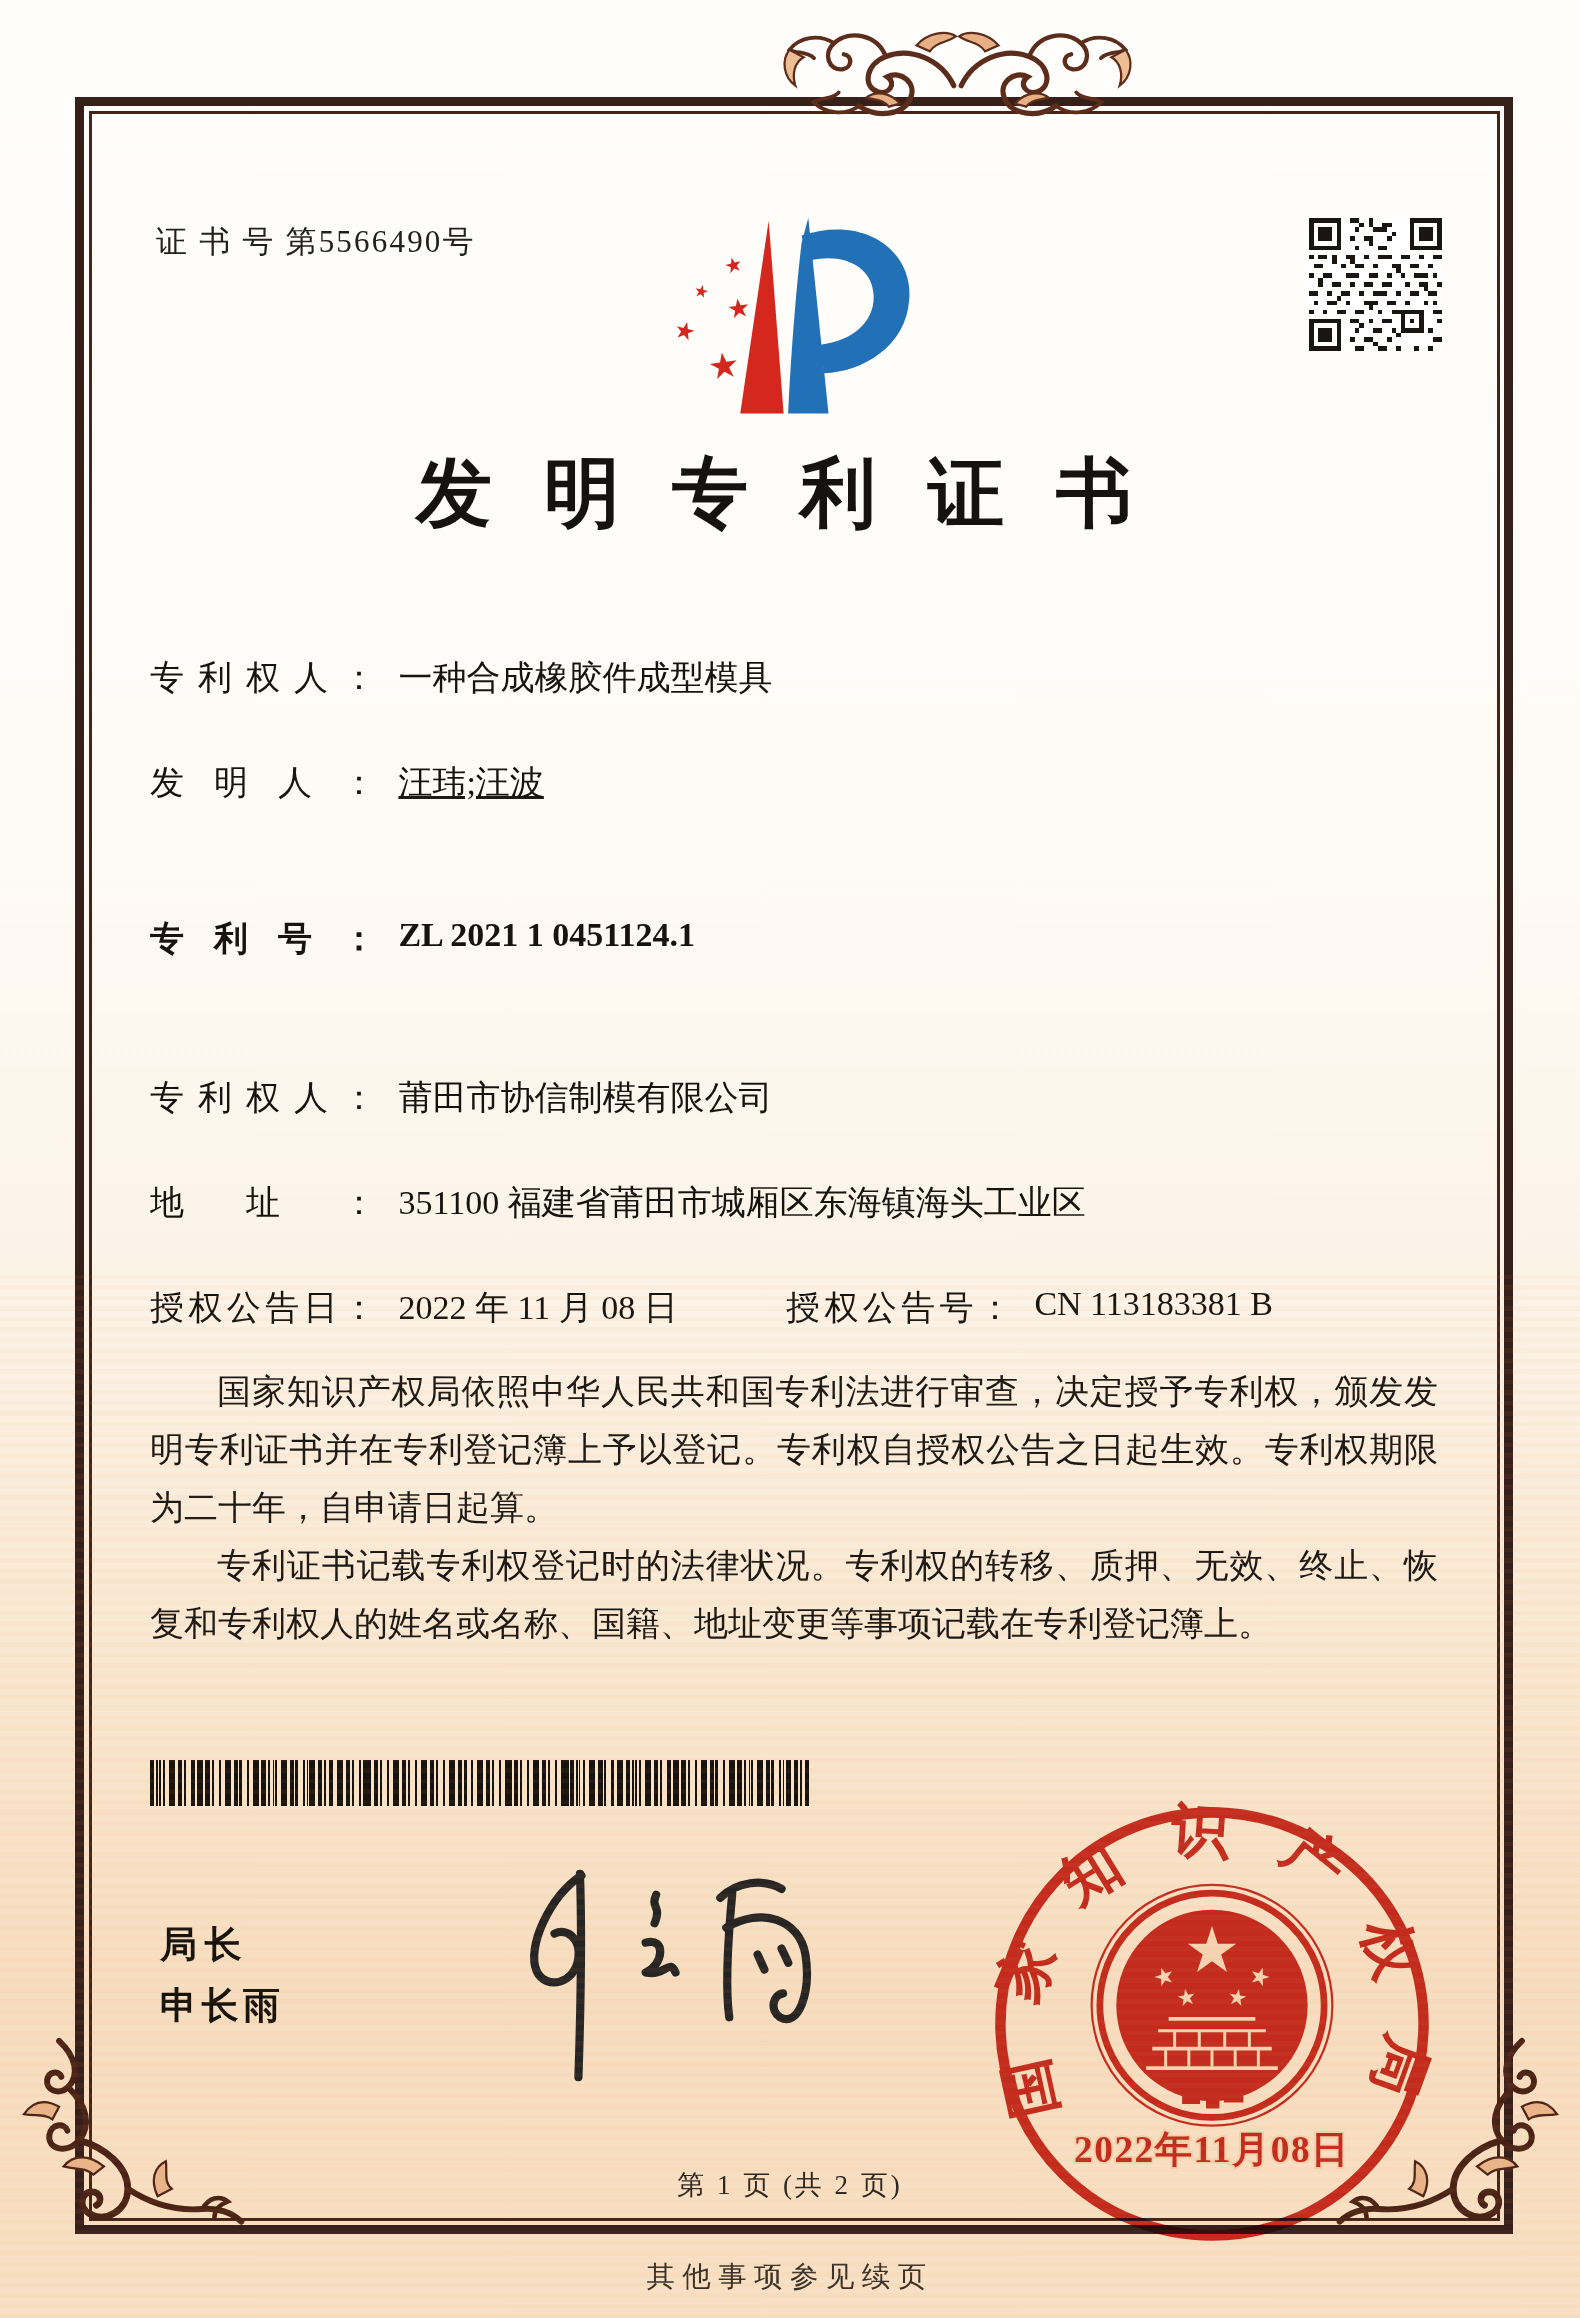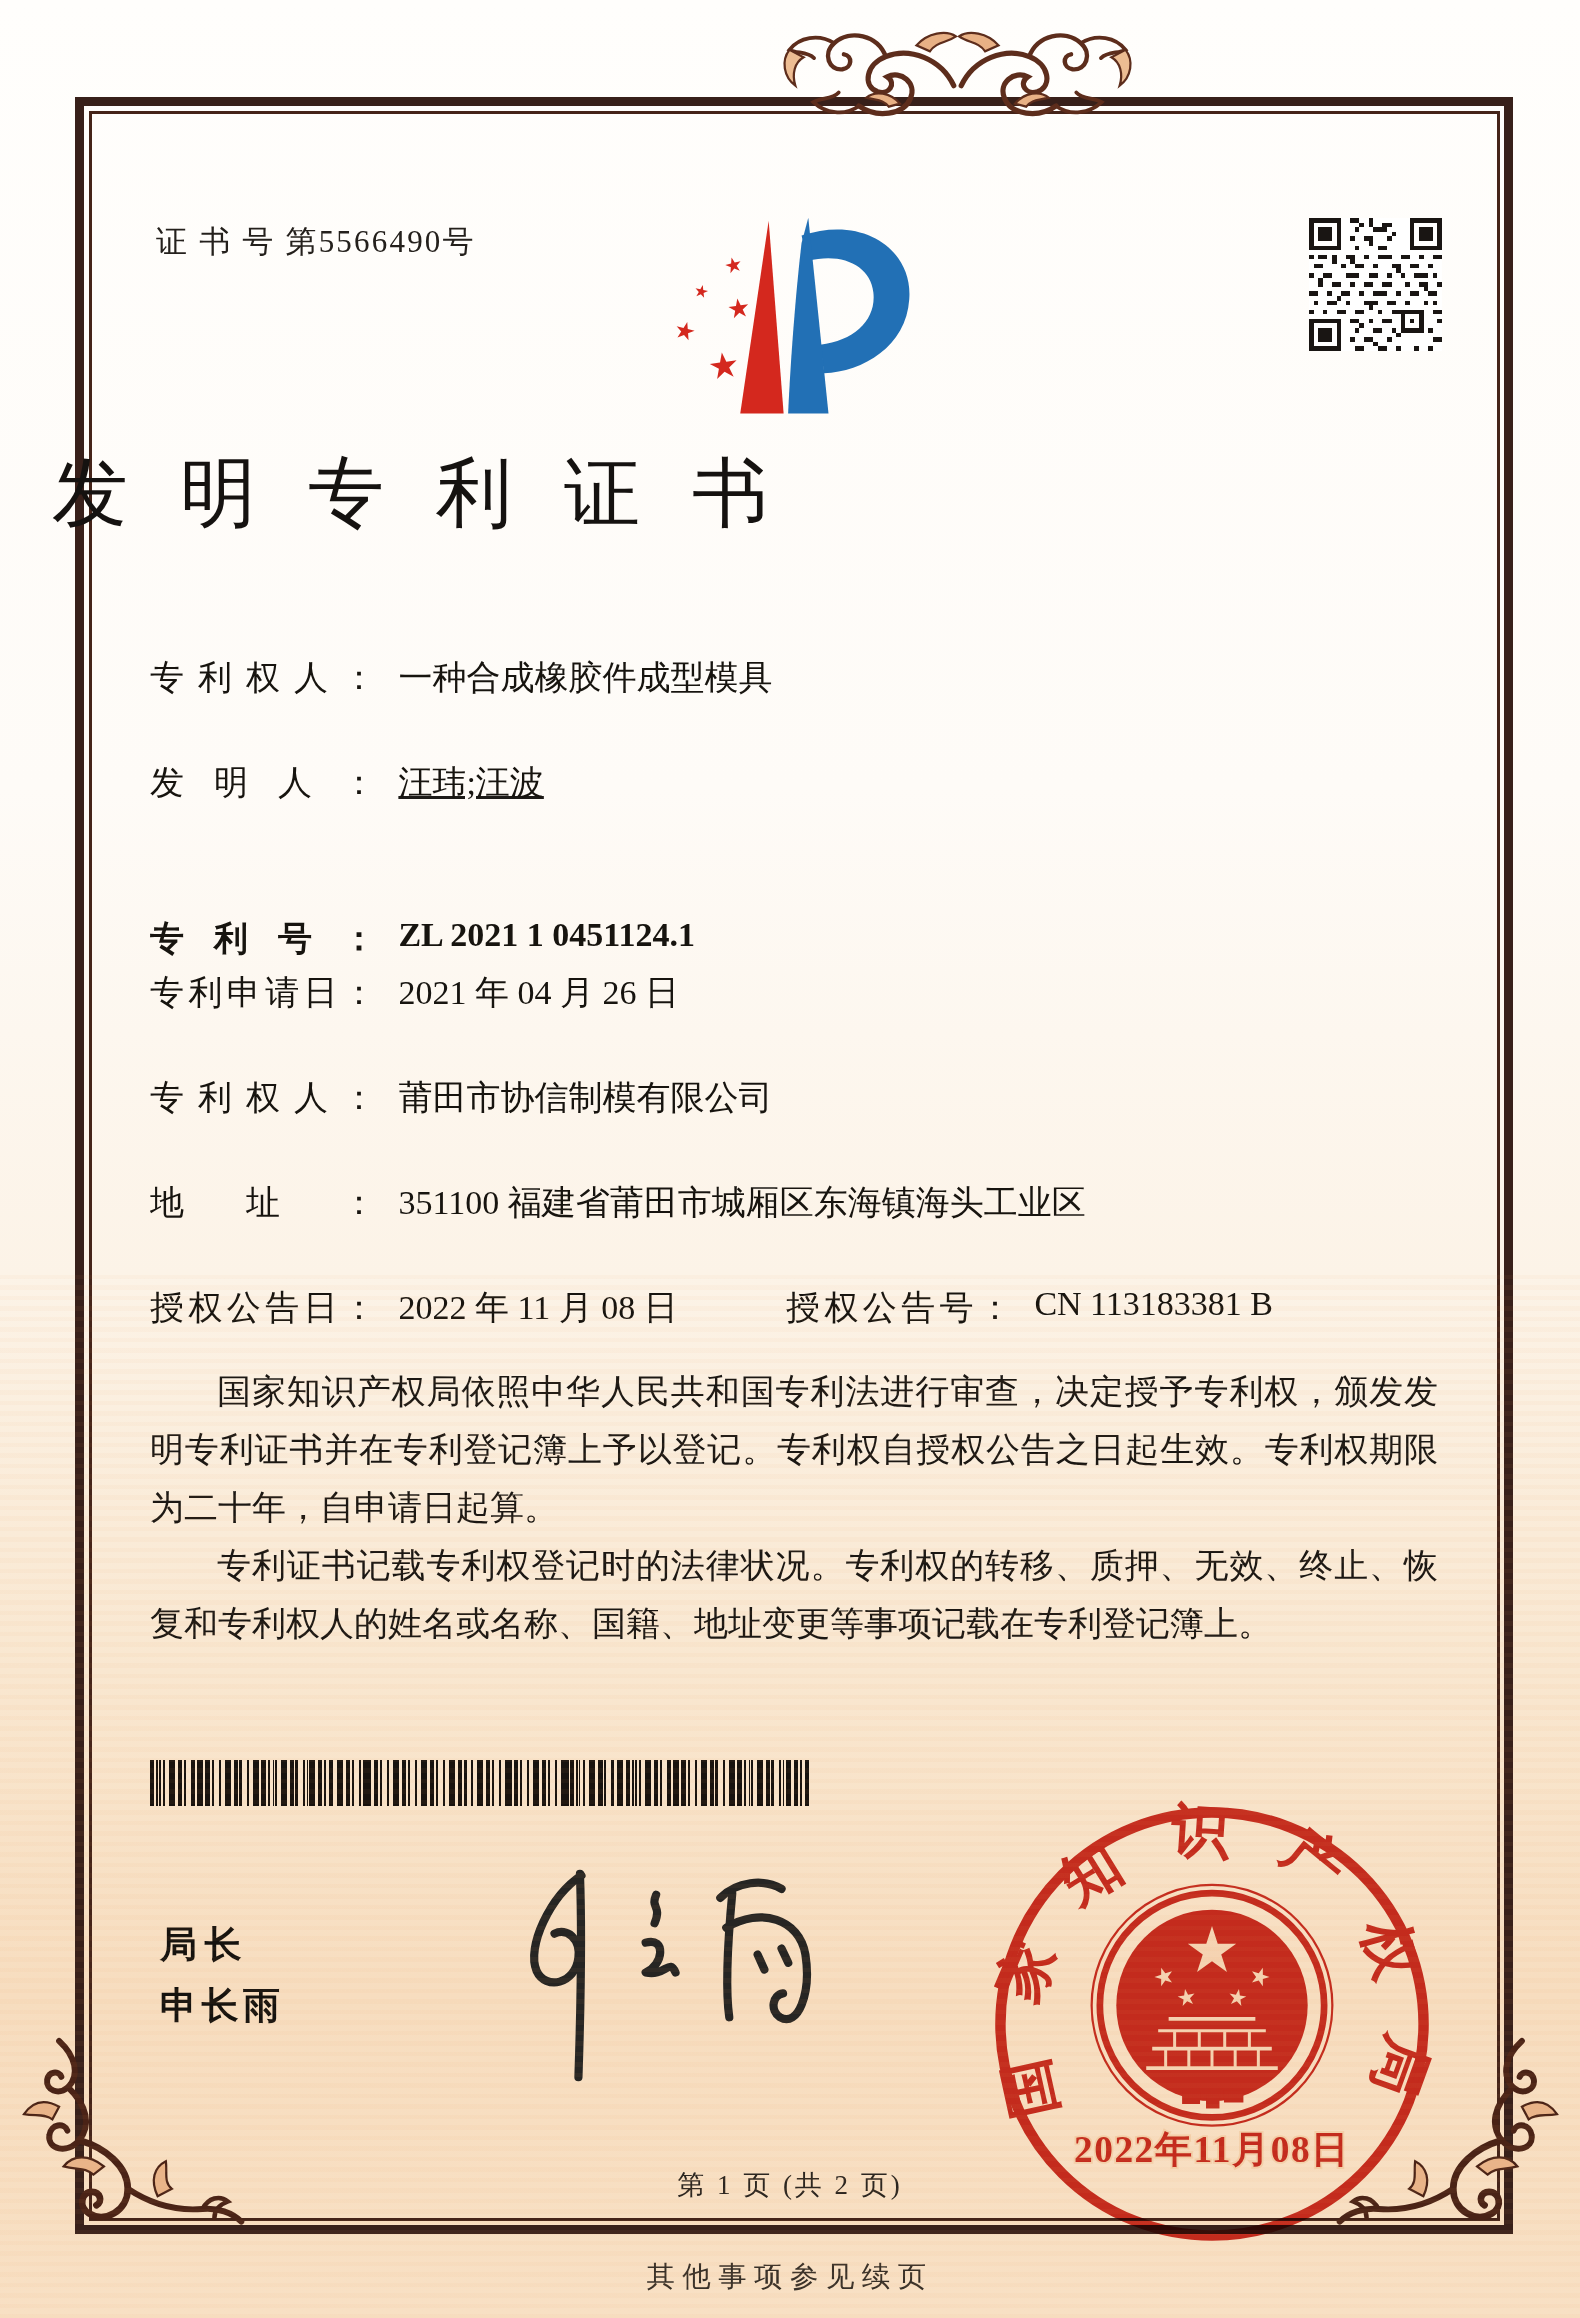--- a/index.html
+++ b/index.html
@@ -24,22 +24,22 @@
   }
   .frame .inner{
     position:absolute;inset:4.5px;border:3px solid #452419;
   }
   
   .abs{position:absolute;}
   .cert-no{
     left:156px;top:221px;font-size:31px;letter-spacing:2.2px;color:#24201c;
   }
   .big-title{
-    left:0;top:443px;width:1548px;text-align:left;
-    font-size:76px;font-weight:400;letter-spacing:52px;text-indent:52px;color:#151210;
+    left:0;top:443px;width:1548px;text-align:center;
+    font-size:76px;font-weight:700;letter-spacing:52px;text-indent:52px;color:#151210;
   }
   .field-row{
     left:150px;height:46px;font-size:34px;white-space:nowrap;
   }
   .flabel{
     display:inline-block;width:226px;
     text-align:justify;text-align-last:justify;
     vertical-align:top;color:#17140f;
   }
   .fvalue{margin-left:22.4px;color:#17140f;}
@@ -146,23 +146,20 @@
   <div class="abs big-title">发明专利证书</div>
 
   <div class="abs field-row" style="top:655px;">
     <span class="flabel">专利权人：</span><span class="fvalue">一种合成橡胶件成型模具</span>
   </div>
   <div class="abs field-row" style="top:760px;text-decoration:underline;">
     <span class="flabel">发明人：</span><span class="fvalue">汪玮;汪波</span>
   </div>
   <div class="abs field-row" style="top:916px;font-weight:bold;">
     <span class="flabel">专利号：</span><span class="fvalue">ZL 2021 1 0451124.1</span>
-  </div>
-  <div class="abs field-row" style="top:970px;">
-    <span class="flabel">专利申请日：</span><span class="fvalue">2021 年 04 月 26 日</span>
   </div>
   <div class="abs field-row" style="top:1075px;">
     <span class="flabel">专利权人：</span><span class="fvalue">莆田市协信制模有限公司</span>
   </div>
   <div class="abs field-row" style="top:1180px;">
     <span class="flabel">地址：</span><span class="fvalue">351100  福建省莆田市城厢区东海镇海头工业区</span>
   </div>
   <div class="abs field-row" style="top:1285px;">
     <span class="flabel">授权公告日：</span><span class="fvalue">2022 年 11 月 08 日</span>
     <span class="grant-pair">

